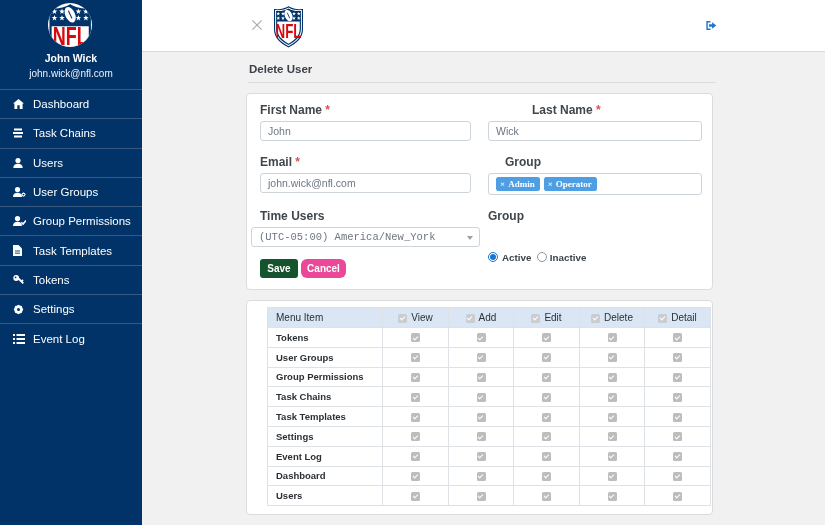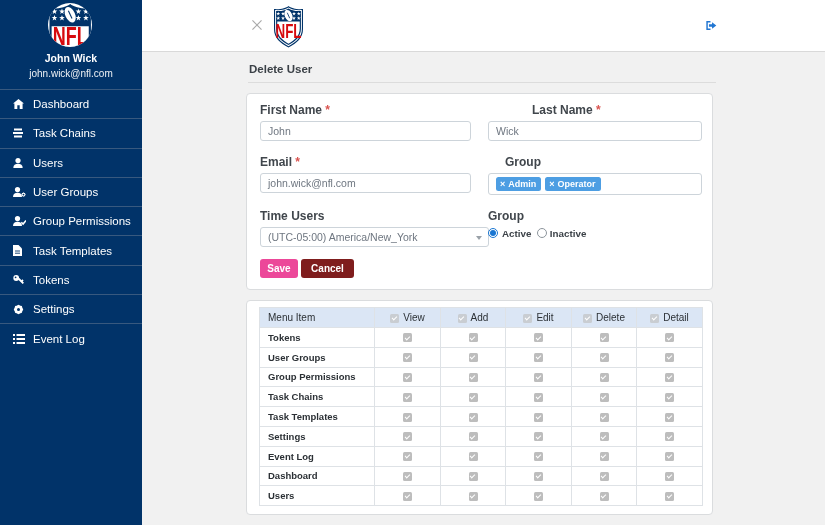--- a/index.html
+++ b/index.html
@@ -40,42 +40,42 @@
 
 .lbl { position:absolute; font-size:12px; font-weight:bold; color:#40464c; }
 .req { color:#d9534f; }
 .inp { position:absolute; border:1px solid #cdd4da; border-radius:3px;
   background:#fff; font-size:10.5px; color:#6e7680; line-height:18px;
   padding-left:7px; height:20px; }
 .tagbox { position:absolute; border:1px solid #cdd4da; border-radius:3px;
   background:#fff; height:22px; padding:3px 0 0 7px; }
 .tag { display:inline-block; background:#4d9ee3; color:#fff; font-size:9px;
   font-weight:bold; border-radius:2.5px; padding:2px 5px 2px 4px; margin-right:4px;
-  line-height:10px; vertical-align:top; }
+  line-height:10px; vertical-align:top;font-family:Liberation Serif, serif; }
 .tag .x { margin-right:3px; font-weight:bold; }
 .sel { position:absolute; border:1px solid #cdd4da; border-radius:3px;
   background:#fff; font-size:10.5px; color:#6e7680; line-height:18px;
   padding-left:7px; height:20px; }
 .sel .arr { position:absolute; right:6px; top:8px; width:0; height:0;
   border-left:3.5px solid transparent; border-right:3.5px solid transparent;
   border-top:4px solid #9aa1a8; }
-.radio-row { position:absolute; font-size:9.8px; font-weight:bold; color:#3c4248; }
+.radio-row { position:absolute; font-size:9.8px; font-weight:bold; color:#3c4248;margin-top:24px; }
 .rad { display:inline-block; width:10px; height:10px; border-radius:50%;
   vertical-align:-1.5px; }
 .rad.on { border:1px solid #1976d2; position:relative; }
 .rad.on::after { content:""; position:absolute; left:1px; top:1px; width:6px;
   height:6px; border-radius:50%; background:#1976d2; }
 .rad.off { border:1px solid #8d959c; }
 .btn { position:absolute; border-radius:3px; color:#fff; font-size:10px;
   font-weight:bold; text-align:center; line-height:19px; height:19px; }
-#btn-save { left:13px; top:165px; width:38px; background:#ec4899; }
-#btn-cancel { left:54px; top:165px; width:53px; background:#7f1d1d; }
-
-
-table { border-collapse:collapse; position:absolute; left:12px; top:6px;
+#btn-save { left:13px; top:165px; width:38px; background:#14532d; }
+#btn-cancel { left:54px; top:165px; width:45px; background:#ec4899;border-radius:6px; }
+
+
+table { border-collapse:collapse; position:absolute; left:20px; top:6px;
   table-layout:fixed; }
 th, td { border:1px solid #dee2e6; font-size:10px; padding:0; }
 th { background:#dbe6f5; font-weight:normal; color:#2b3035; height:20px; }
 td { height:19.8px; color:#2b3035; }
 td.rowlbl { font-weight:bold; padding-left:8px; font-size:9.5px; }
 th.ml { text-align:left; padding-left:8px; }
 .cb { display:inline-block; width:9px; height:9px; background:#bdbdbd;
   border-radius:1.5px; position:relative; vertical-align:-1.5px; }
 .cb::after { content:""; position:absolute; left:1.8px; top:2.2px; width:4.2px;
   height:2.2px; border-left:1.4px solid #fff; border-bottom:1.4px solid #fff;
@@ -243,21 +243,21 @@
 
   <div class="lbl" style="left:13px; top:61px;text-align:right;">Email <span class="req">*</span></div>
   <div class="lbl" style="left:258px; top:61px;">Group</div>
   <div class="inp" style="left:13px; top:79px; width:211px;">john.wick@nfl.com</div>
   <div class="tagbox" style="left:241px; top:79px; width:214px;">
     <span class="tag"><span class="x">×</span>Admin</span><span class="tag"><span class="x">×</span>Operator</span>
   </div>
 
   <div class="lbl" style="left:13px; top:115px;">Time Users</div>
   <div class="lbl" style="left:241px; top:115px;">Group</div>
-  <div class="sel" style="left:13px; top:133px; width:229px;">(UTC-05:00) America/New_York<span class="arr"></span></div>
+  <div class="sel" style="left:4px; top:133px; width:229px;font-family:Liberation Mono, monospace;">(UTC-05:00) America/New_York<span class="arr"></span></div>
   <div class="radio-row" style="left:241px; top:133.5px;">
     <span class="rad on" style="margin-right:4px;"></span>Active&nbsp; <span class="rad off" style="margin-right:3px;"></span>Inactive
   </div>
 
   <div class="btn" id="btn-save">Save</div>
   <div class="btn" id="btn-cancel">Cancel</div>
 </div>
 
 
 <div class="card" id="card2">

